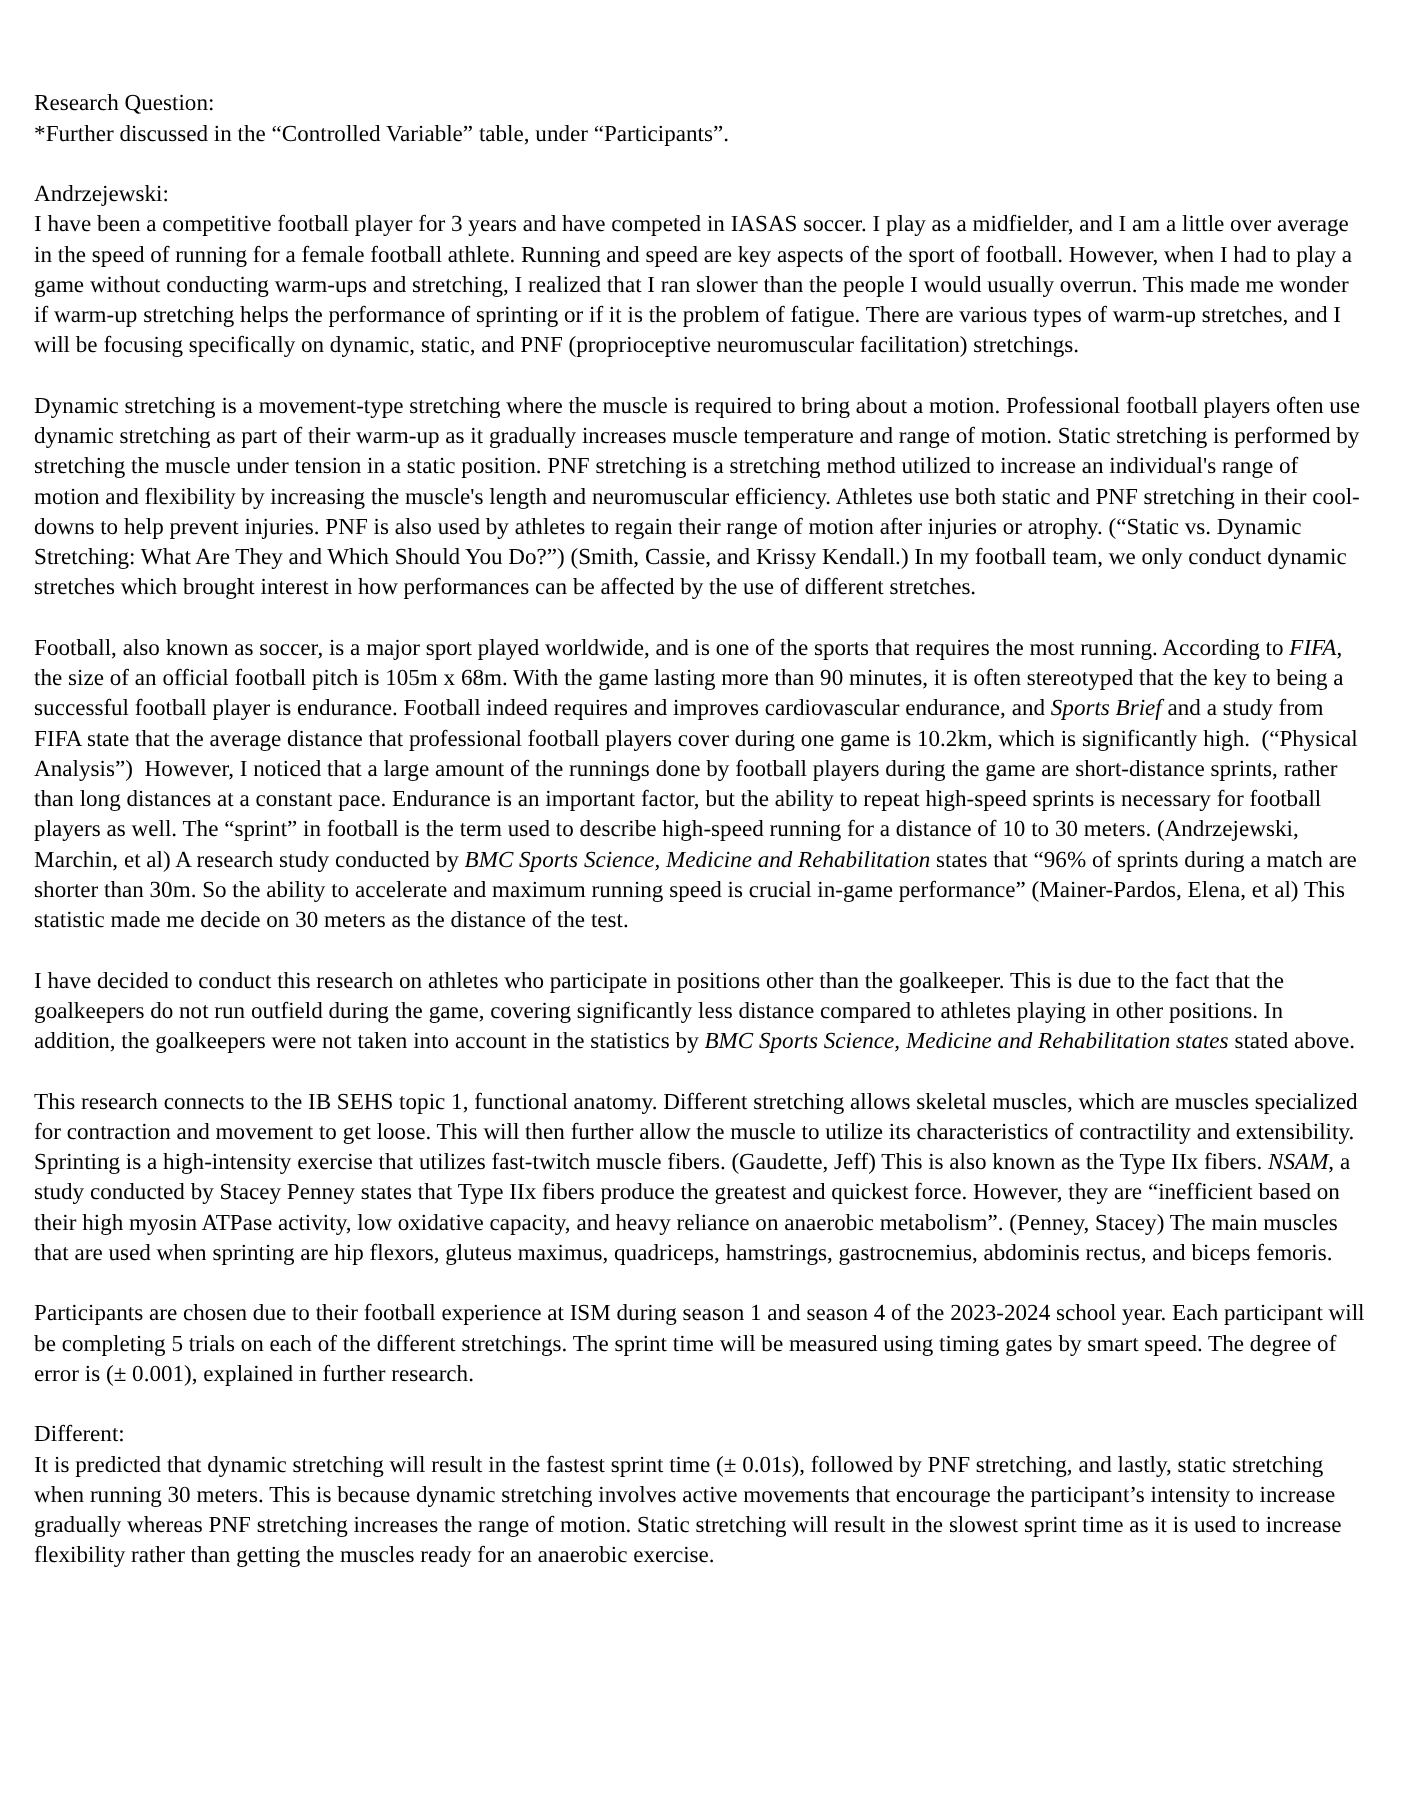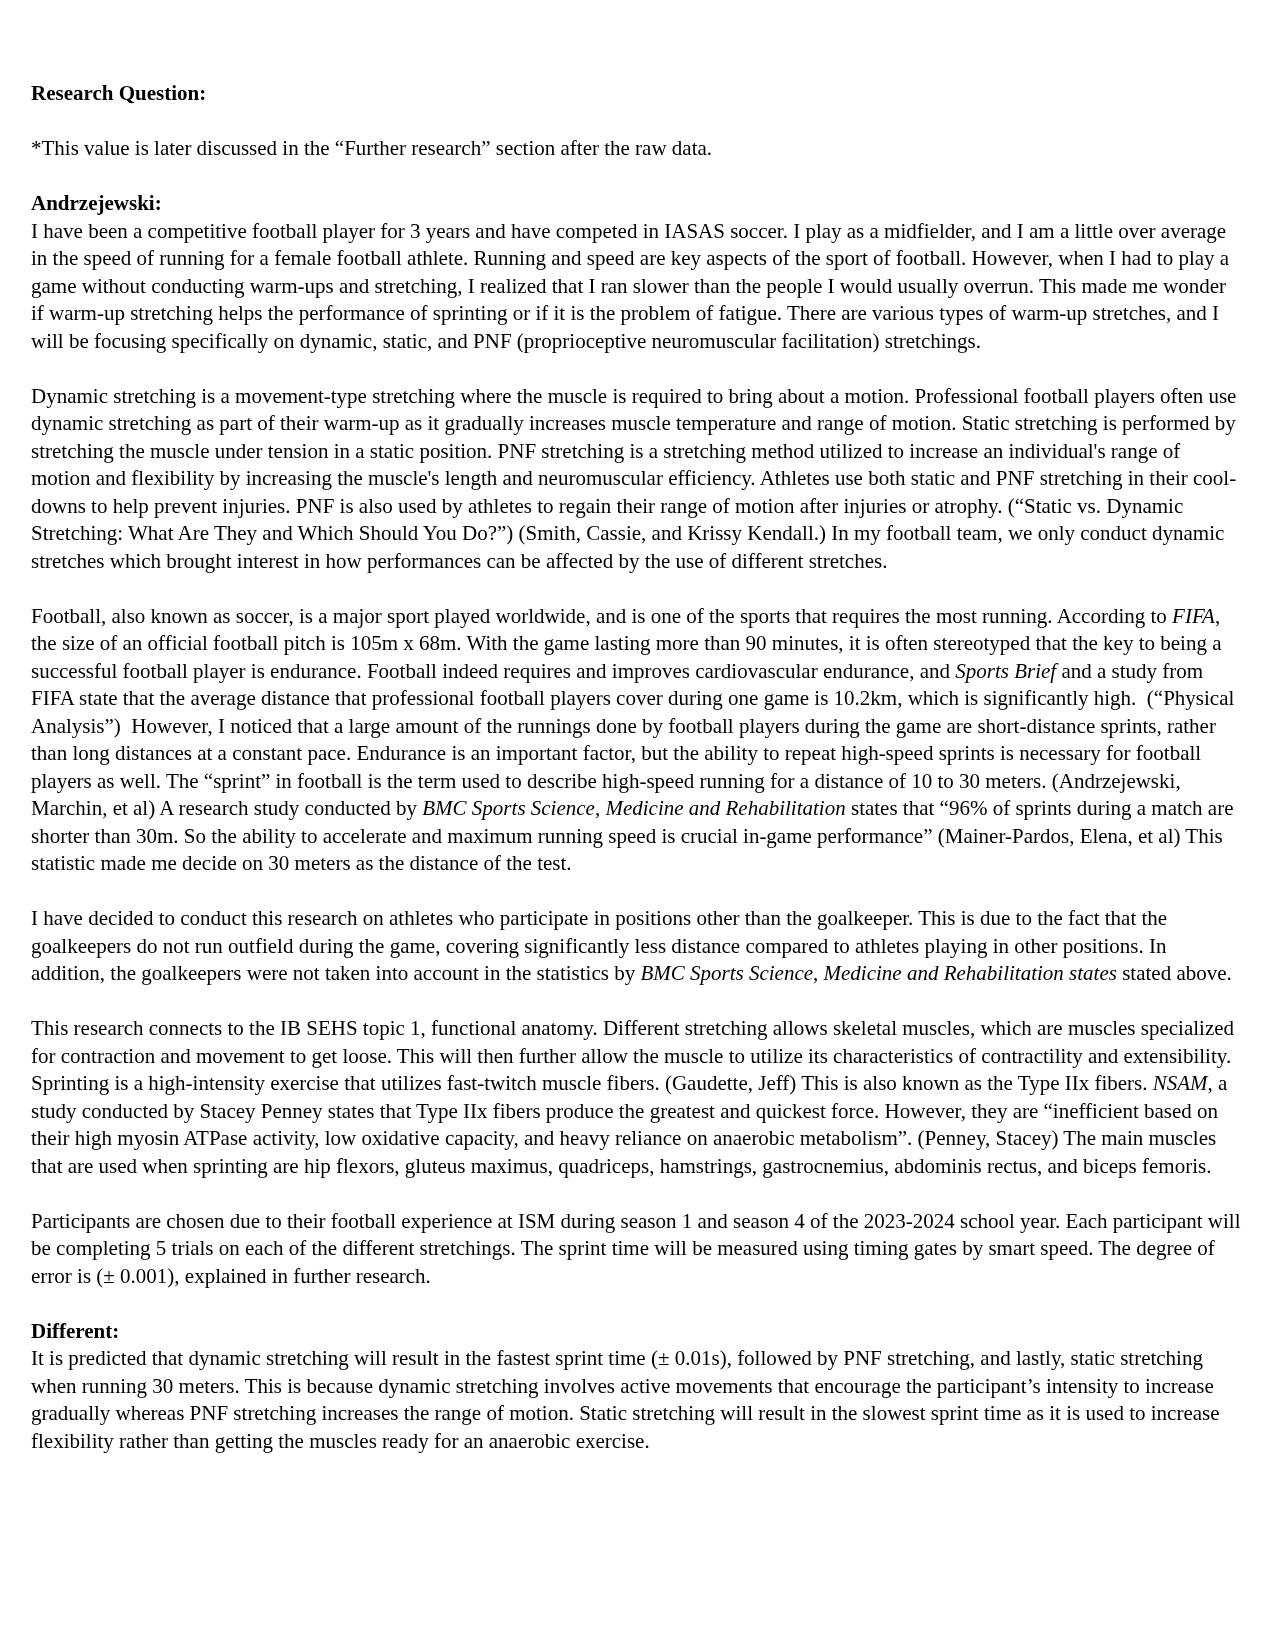--- a/index.html
+++ b/index.html
@@ -17,37 +17,37 @@
     color: #000000;
     font-family: "Liberation Serif", "DejaVu Serif", serif;
   }
   .page p {
     margin: 0;
     font-size: 21px;
     line-height: 27.5px;
     white-space: pre-wrap;
   }
   .h {
-    font-weight: bold;
+    font-weight: normal;
   }
   .mt {
     margin-top: 27.5px !important;
   }
   em {
     font-style: italic;
   }
 </style>
 </head>
 <body>
 
 <div class="page">
 
   <p class="h">Research Question:</p>
 
-  <p class="mt">*This value is later discussed in the “Further research” section after the raw data.</p>
+  <p>*Further discussed in the “Controlled Variable” table, under “Participants”.</p>
 
   <p class="h mt">Andrzejewski:</p>
   <p><span>I have been a competitive football player for 3 years and have competed in IASAS soccer. I play as a midfielder, and I am a little over average in the speed of running for a female football athlete. Running and speed are key aspects of the sport of football. However, when I had to play a game without conducting warm-ups and stretching, I realized that I ran slower than the people I would usually overrun. This made me wonder if warm-up stretching helps the performance of sprinting or if it is the problem of fatigue. There are various types of warm-up stretches, and I will be focusing specifically on dynamic, static, and PNF (proprioceptive neuromuscular facilitation) stretchings.</span></p>
   <p class="mt"><span>Dynamic stretching is a movement-type stretching where the muscle is required to bring about a motion. Professional football players often use dynamic stretching as part of their warm-up as it gradually increases muscle temperature and range of motion. Static stretching is performed by stretching the muscle under tension in a static position. PNF stretching is a stretching method utilized to increase an individual's range of motion and flexibility by increasing the muscle's length and neuromuscular efficiency. Athletes use both static and PNF stretching in their cool-downs to help prevent injuries. PNF is also used by athletes to regain their range of motion after injuries or atrophy. (“Static vs. Dynamic Stretching: What Are They and Which Should You Do?”) (Smith, Cassie, and Krissy Kendall.) In my football team, we only conduct dynamic stretches which brought interest in how performances can be affected by the use of different stretches.</span></p>
   <p class="mt"><span>Football, also known as soccer, is a major sport played worldwide, and is one of the sports that requires the most running. According to </span><em>FIFA</em><span>, the size of an official football pitch is 105m x 68m. With the game lasting more than 90 minutes, it is often stereotyped that the key to being a successful football player is endurance. Football indeed requires and improves cardiovascular endurance, and </span><em>Sports Brief</em><span> and a study from FIFA state that the average distance that professional football players cover during one game is 10.2km, which is significantly high.  (“Physical Analysis”)  However, I noticed that a large amount of the runnings done by football players during the game are short-distance sprints, rather than long distances at a constant pace. Endurance is an important factor, but the ability to repeat high-speed sprints is necessary for football players as well. The “sprint” in football is the term used to describe high-speed running for a distance of 10 to 30 meters. (Andrzejewski, Marchin, et al) A research study conducted by </span><em>BMC Sports Science, Medicine and Rehabilitation</em><span> states that “96% of sprints during a match are shorter than 30m. So the ability to accelerate and maximum running speed is crucial in-game performance” (Mainer-Pardos, Elena, et al) This statistic made me decide on 30 meters as the distance of the test.</span></p>
   <p class="mt"><span>I have decided to conduct this research on athletes who participate in positions other than the goalkeeper. This is due to the fact that the goalkeepers do not run outfield during the game, covering significantly less distance compared to athletes playing in other positions. In addition, the goalkeepers were not taken into account in the statistics by </span><em>BMC Sports Science, Medicine and Rehabilitation states</em><span> stated above.</span></p>
   <p class="mt"><span>This research connects to the IB SEHS topic 1, functional anatomy. Different stretching allows skeletal muscles, which are muscles specialized for contraction and movement to get loose. This will then further allow the muscle to utilize its characteristics of contractility and extensibility. Sprinting is a high-intensity exercise that utilizes fast-twitch muscle fibers. (Gaudette, Jeff) This is also known as the Type IIx fibers. </span><em>NSAM</em><span>, a study conducted by Stacey Penney states that Type IIx fibers produce the greatest and quickest force. However, they are “inefficient based on their high myosin ATPase activity, low oxidative capacity, and heavy reliance on anaerobic metabolism”. (Penney, Stacey) The main muscles that are used when sprinting are hip flexors, gluteus maximus, quadriceps, hamstrings, gastrocnemius, abdominis rectus, and biceps femoris.</span></p>
   <p class="mt"><span>Participants are chosen due to their football experience at ISM during season 1 and season 4 of the 2023-2024 school year. Each participant will be completing 5 trials on each of the different stretchings. The sprint time will be measured using timing gates by smart speed. The degree of error is (± 0.001), explained in further research.</span></p>
 
   <p class="h mt">Different:</p>

